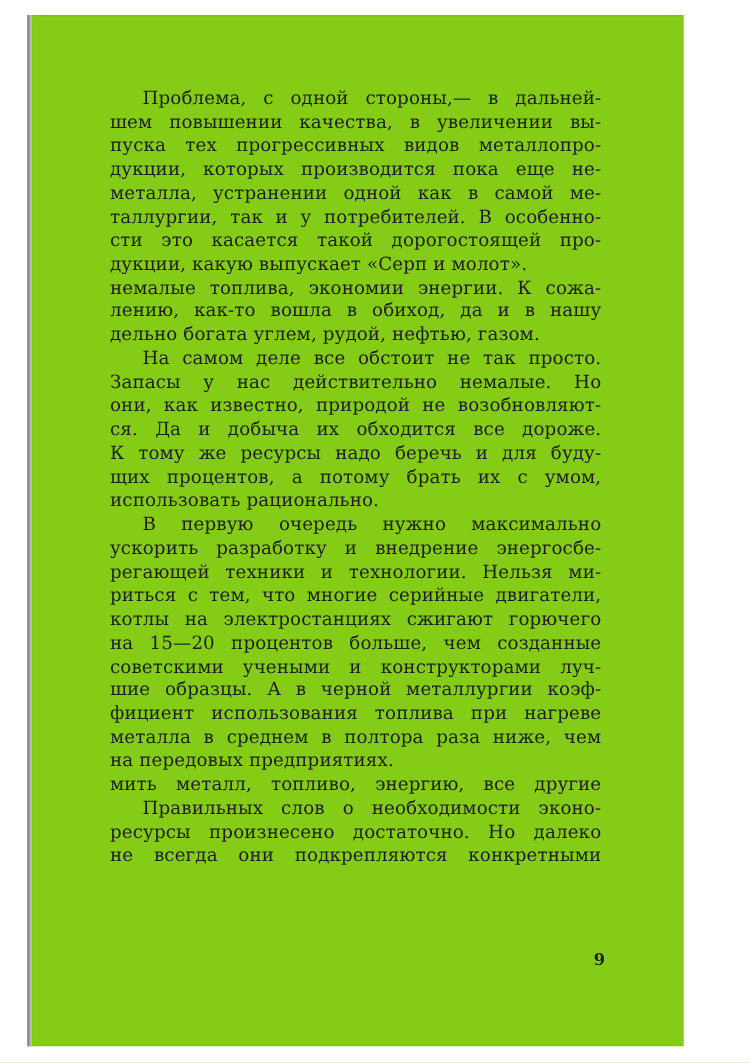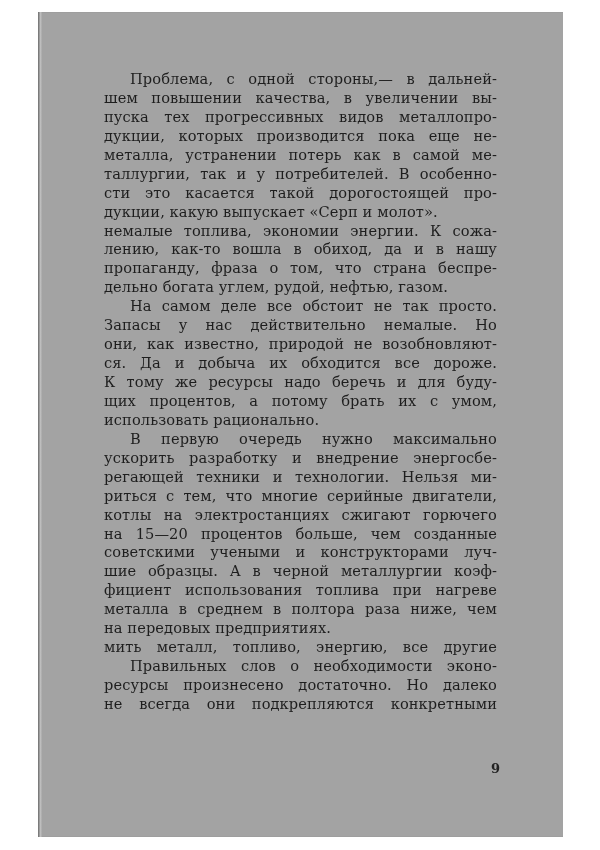--- a/index.html
+++ b/index.html
@@ -5,25 +5,25 @@
   html, body {
     margin: 0;
     padding: 0;
     width: 600px;
     height: 850px;
     background: #ffffff;
     overflow: hidden;
   }
   .page {
     position: absolute;
-    left: 38px;
+    left: 22px;
     top: 12px;
     width: 525px;
     height: 825px;
-    background: #a3a3a3;
+    background: #84cc16;
     box-shadow: inset 3px 0 2px -1px #555, inset 1px 0 0 #888;
   }
   .page::before {
     content: "";
     position: absolute;
     left: 0; top: 0; bottom: 0;
     width: 4px;
     background: linear-gradient(to right, #6a6a6a, #c8c8c8 70%, transparent);
   }
   .text-block {
@@ -61,30 +61,29 @@
 <body>
 
 <div class="page">
   <div class="text-block">
 
     <div>
       <span class="line indent">Проблема, с одной стороны,— в дальней-</span>
       <span class="line">шем повышении качества, в увеличении вы-</span>
       <span class="line">пуска тех прогрессивных видов металлопро-</span>
       <span class="line">дукции, которых производится пока еще не-</span>
-      <span class="line">металла, устранении потерь как в самой ме-</span>
+      <span class="line">металла, устранении одной как в самой ме-</span>
       <span class="line">таллургии, так и у потребителей. В особенно-</span>
       <span class="line">сти это касается такой дорогостоящей про-</span>
       <span class="line last">дукции, какую выпускает «Серп и молот».</span>
     </div>
 
     <div>
       <span class="line">немалые топлива, экономии энергии. К сожа-</span>
       <span class="line">лению, как-то вошла в обиход, да и в нашу</span>
-      <span class="line">пропаганду, фраза о том, что страна беспре-</span>
       <span class="line last">дельно богата углем, рудой, нефтью, газом.</span>
     </div>
 
     <div>
       <span class="line indent">На самом деле все обстоит не так просто.</span>
       <span class="line">Запасы у нас действительно немалые. Но</span>
       <span class="line">они, как известно, природой не возобновляют-</span>
       <span class="line">ся. Да и добыча их обходится все дороже.</span>
       <span class="line">К тому же ресурсы надо беречь и для буду-</span>
       <span class="line">щих процентов, а потому брать их с умом,</span>

